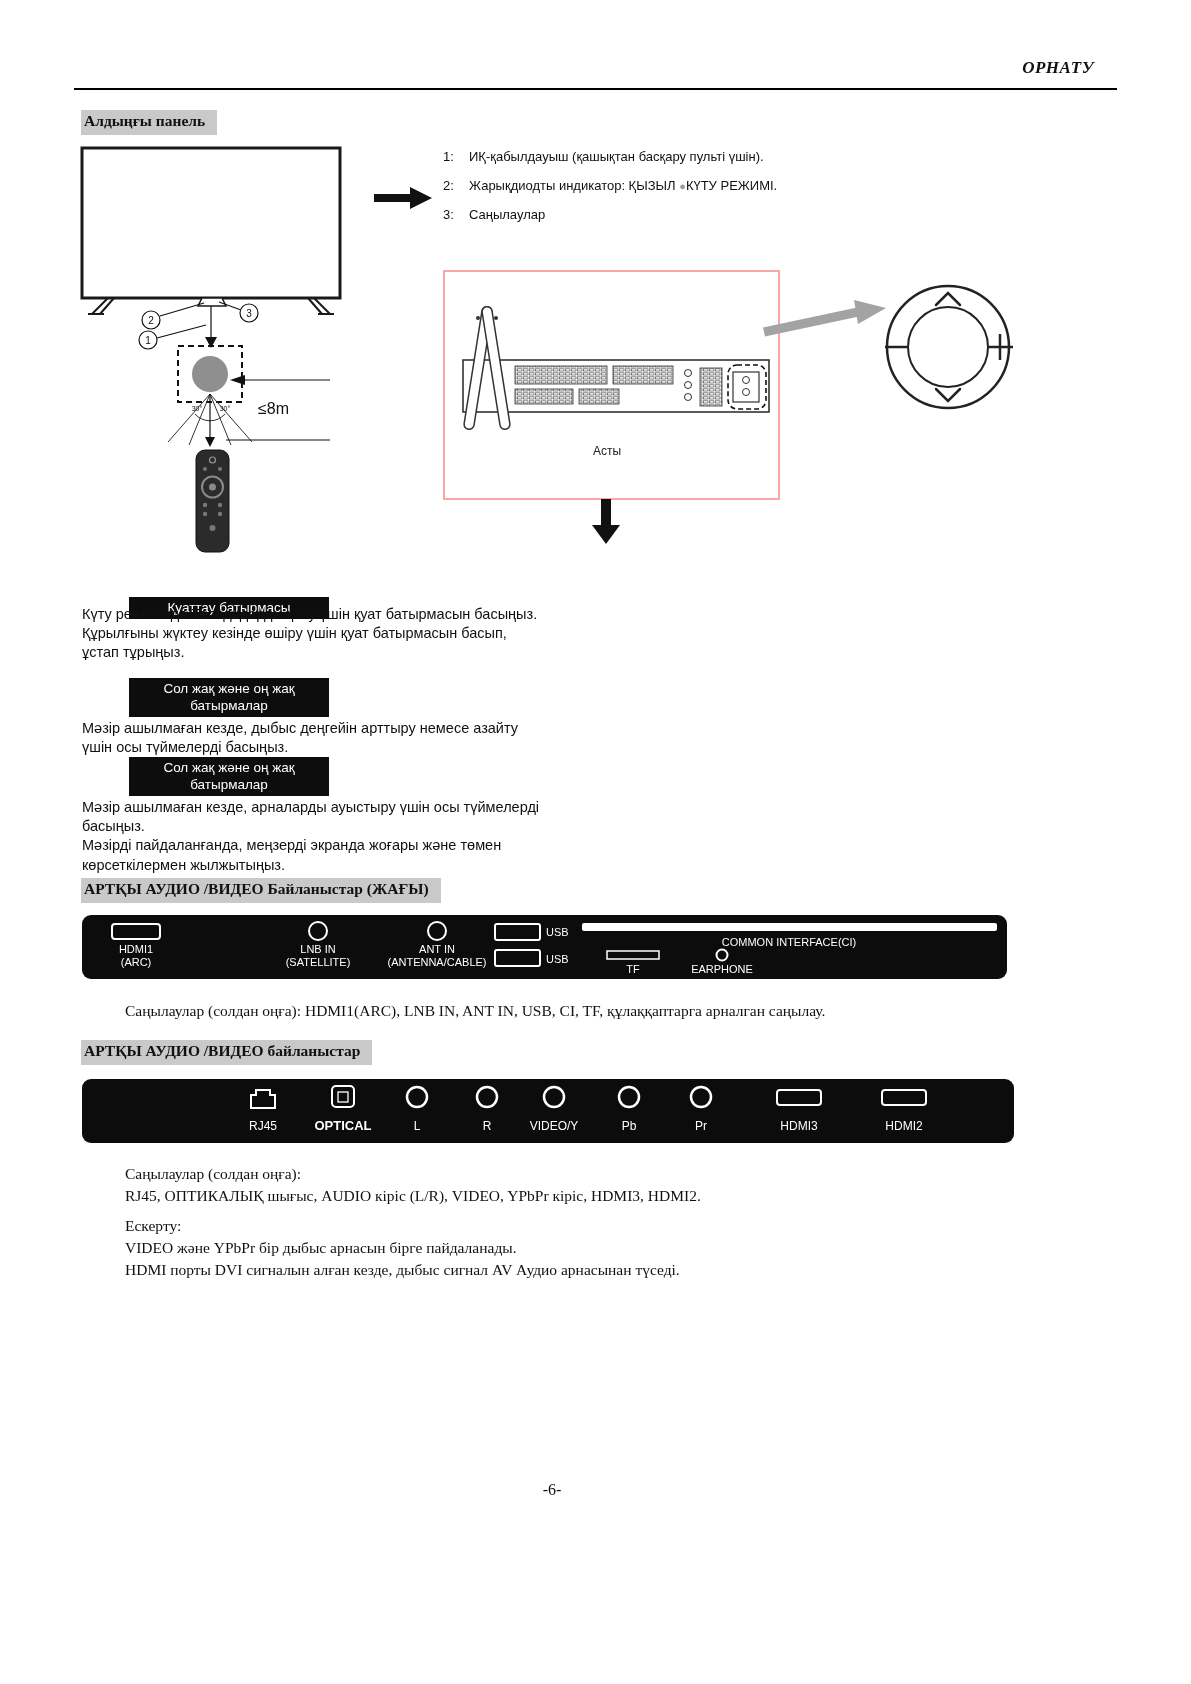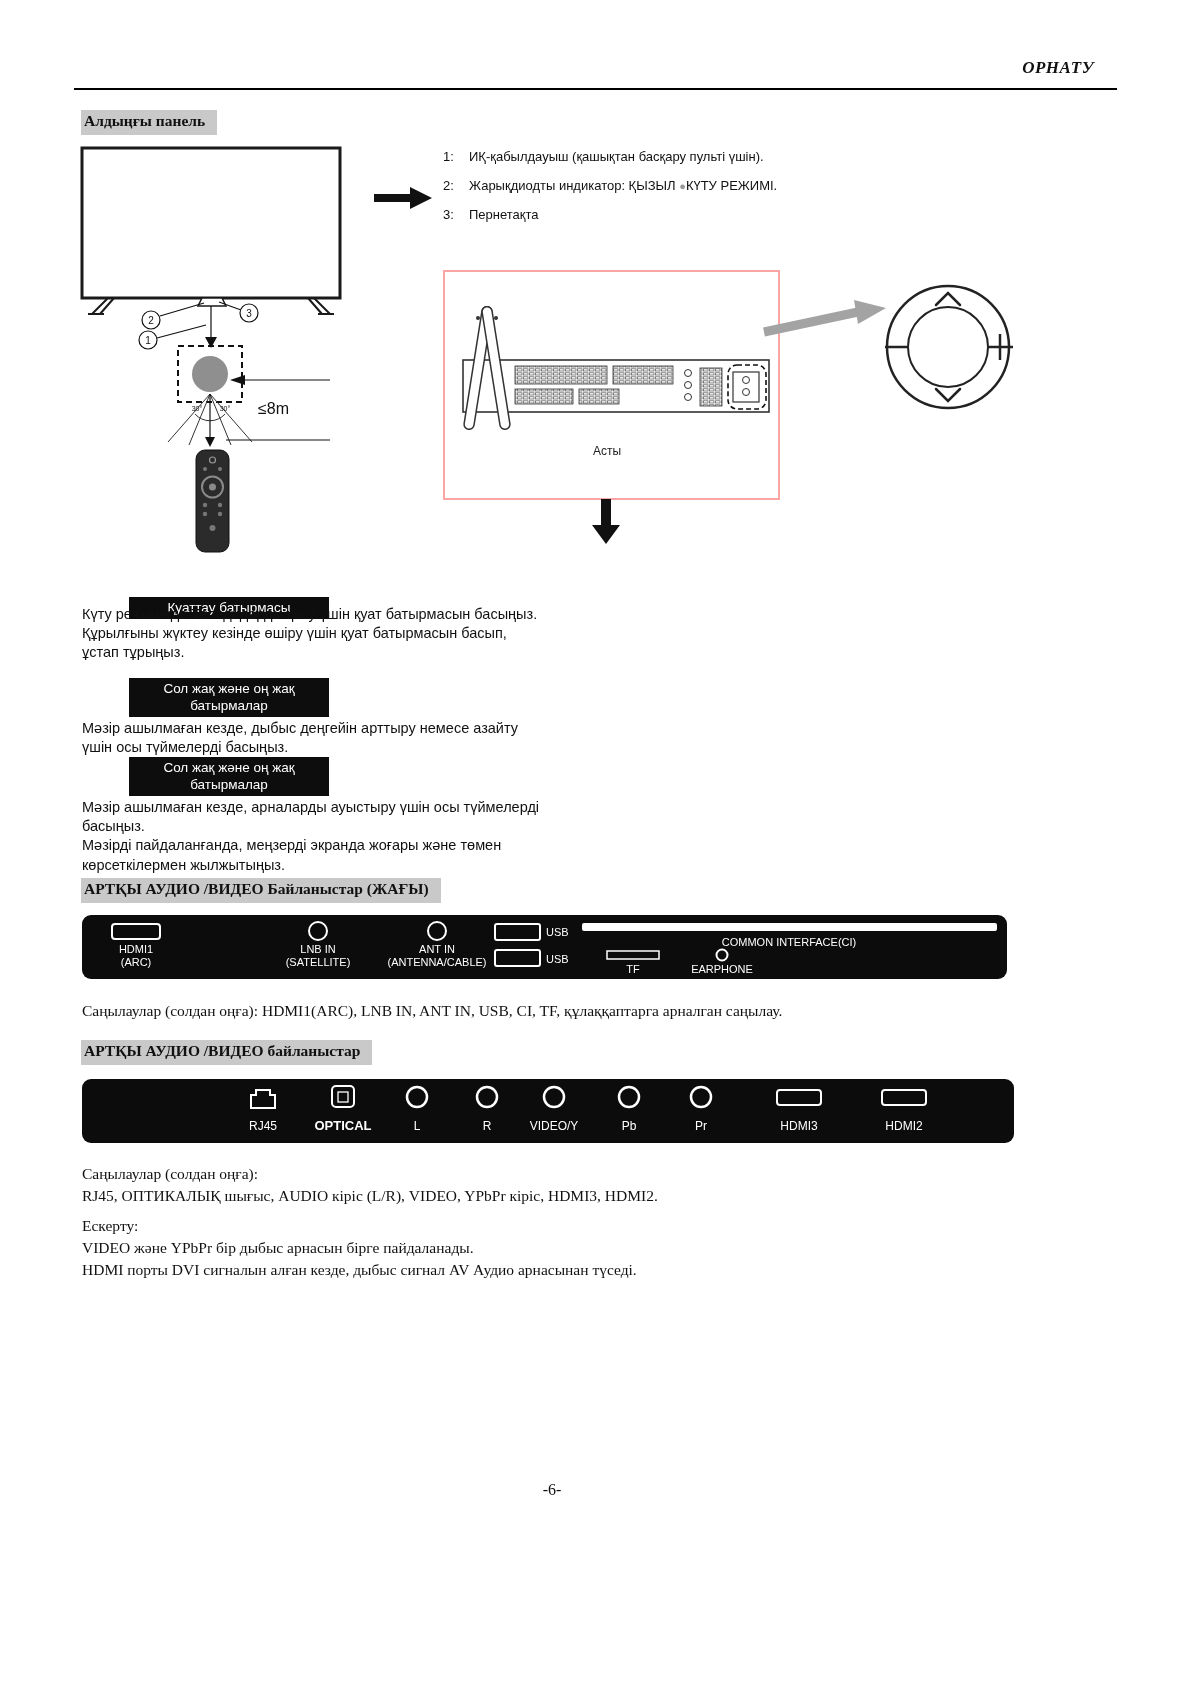--- a/index.html
+++ b/index.html
@@ -24,21 +24,21 @@
   #blk-vol{top:678px;}
   #blk-ch{top:757px;}
   .para{left:82px;width:640px;font-size:14.5px;line-height:19.2px;white-space:pre-line;}
   #para-power{top:605px;}
   #para-vol{top:719px;}
   #para-ch{top:798px;}
   .panel{background:#0c0c0c;border-radius:9px;}
   #panel-side{left:82px;top:915px;width:925px;height:64px;}
   #panel-rear{left:82px;top:1079px;width:903px;height:64px;padding-left:29px;}
   .caption{font-family:"Liberation Serif",serif;font-size:15.5px;line-height:22px;
-           white-space:pre-line;}
+           white-space:pre-line;margin-left:43px;}
   #caption-side{left:82px;top:1000px;width:920px;}
   #caption-rear{left:82px;top:1163px;width:920px;}
   #note-title{left:82px;top:1215px;}
   #note-body{left:82px;top:1237px;width:920px;}
   .footer{top:1481px;left:0;width:1104px;text-align:center;
           font-family:"Liberation Serif",serif;font-size:16px;}
   .box{left:443px;top:270px;width:333px;height:226px;border:2px solid #fca5a5;}
   svg text{font-family:"Liberation Sans",sans-serif;}
 </style>
 </head>
@@ -115,21 +115,21 @@
   <div class="callout-row">
     <span class="co-num">1:</span>
     <span><span>ИҚ-қабылдауыш (қашықтан басқару пульті үшін).</span><span class="bullet"></span><span></span></span>
   </div>
   <div class="callout-row">
     <span class="co-num">2:</span>
     <span><span>Жарықдиодты индикатор: ҚЫЗЫЛ </span><span class="bullet">●</span><span>КҮТУ РЕЖИМІ.</span></span>
   </div>
   <div class="callout-row">
     <span class="co-num">3:</span>
-    <span><span>Пернетақта</span><span class="bullet"></span><span></span></span>
+    <span><span>Саңылаулар</span><span class="bullet"></span><span></span></span>
   </div>
 </div>
 
 <div class="abs box">
   <svg width="329" height="222" viewBox="0 0 329 222">
     <defs>
       <pattern id="vent" width="6" height="4" patternUnits="userSpaceOnUse">
         <rect width="6" height="4" fill="#fff"></rect>
         <rect x="0.5" y="0.8" width="4.5" height="2.2" fill="none" stroke="#555" stroke-width="0.7"></rect>
       </pattern>

